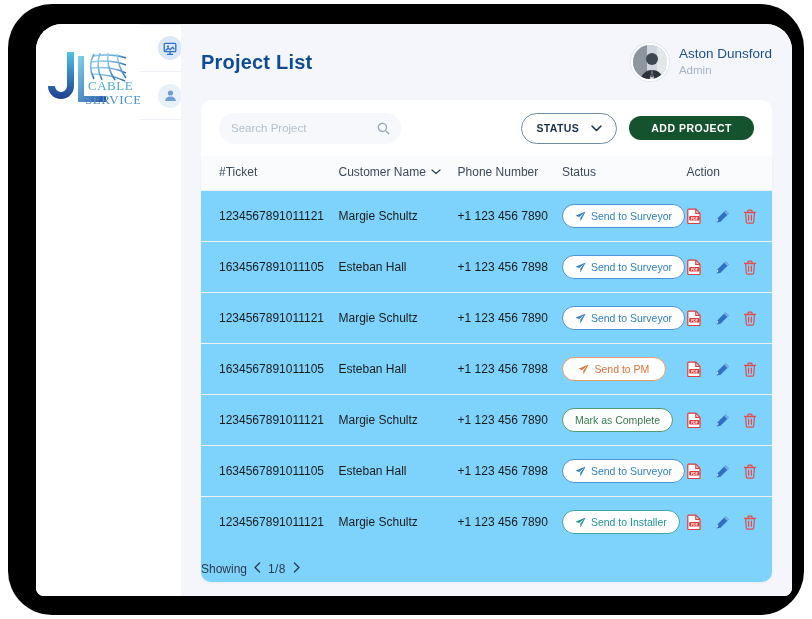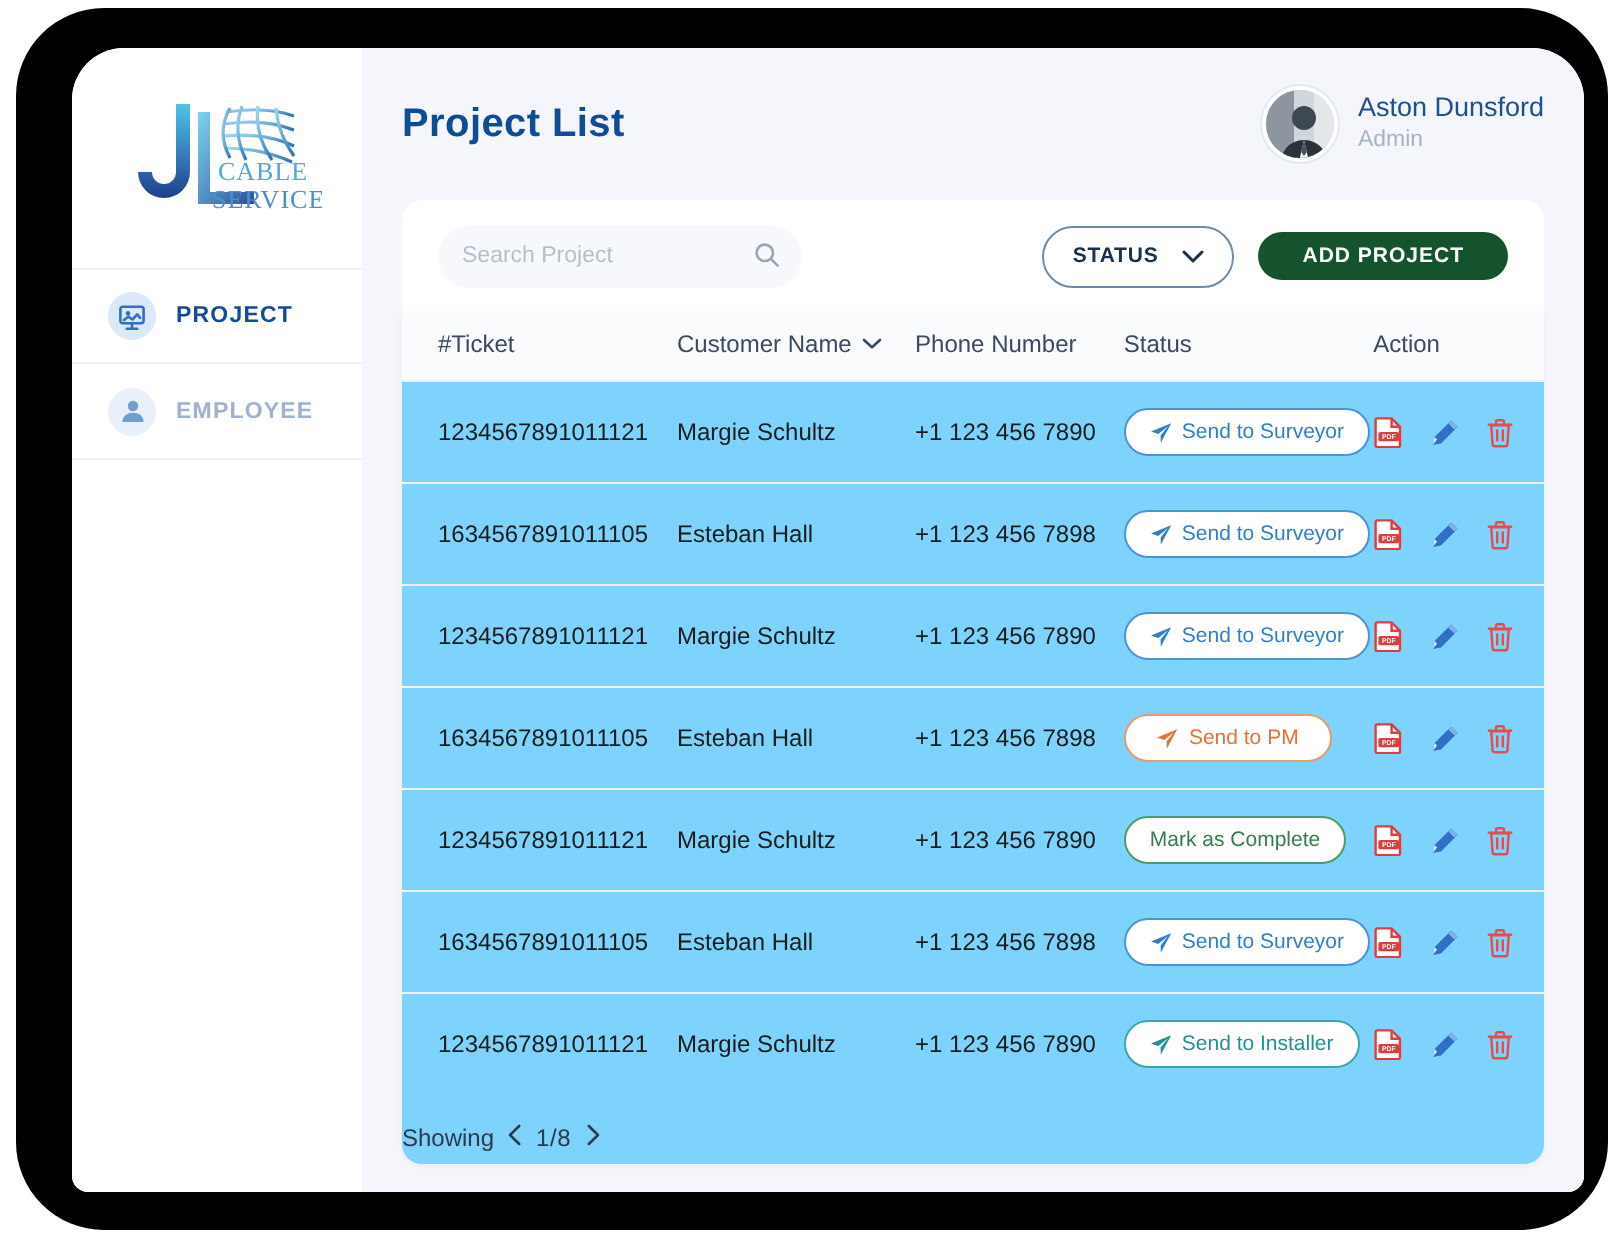--- a/index.html
+++ b/index.html
@@ -30,21 +30,21 @@
     overflow: hidden;
     display: flex;
   }
 
   
   .sidebar {
     width: 145px;
     flex: 0 0 145px;
     background: #ffffff;
     display: flex;
-    flex-direction: column;
+    flex-direction: row;
   }
 
   .logo-wrap {
     height: 110px;
     display: flex;
     align-items: center;
     justify-content: center;
   }
   .logo { width: 104px; height: 66px; display: block; }
 

